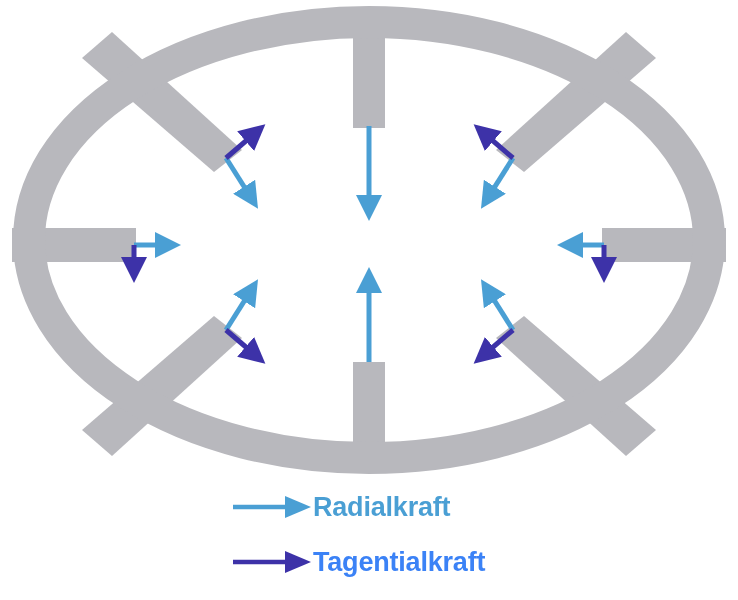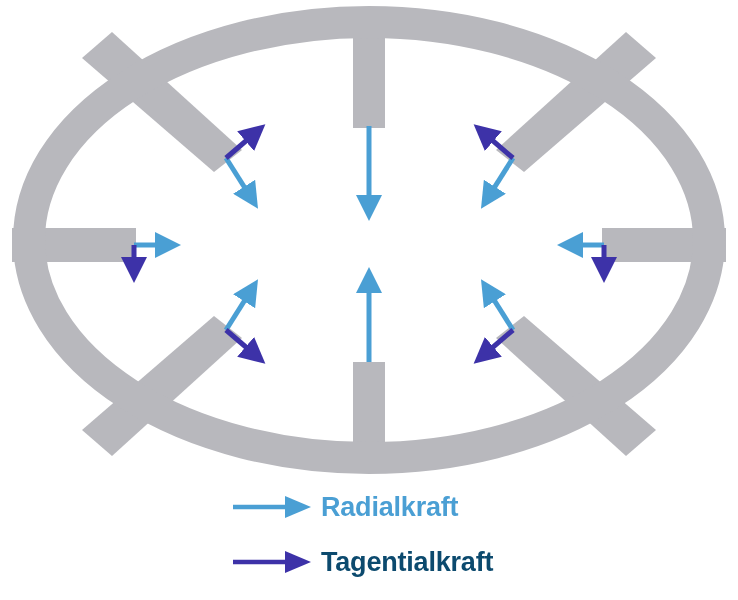--- a/index.html
+++ b/index.html
@@ -46,26 +46,26 @@
     display: block;
     width: 80px;
     height: 30px;
     flex: 0 0 auto;
   }
   .legend-label {
     font-family: "Liberation Sans", sans-serif;
     font-size: 27px;
     font-weight: bold;
     letter-spacing: -0.2px;
-    margin-left: 8px;
+    margin-left: 0;
     white-space: nowrap;
     line-height: 30px;
   }
   .legend-label-radial { color: #4a9fd4; }
-  .legend-label-tangential { color: #0c4a6e; }
+  .legend-label-tangential { color: #3b82f6; }
 </style>
 </head>
 <body>
 
 <div id="stage">
 
   <svg id="wheel-svg" viewBox="0 0 738 480">
 
     <g>
 

